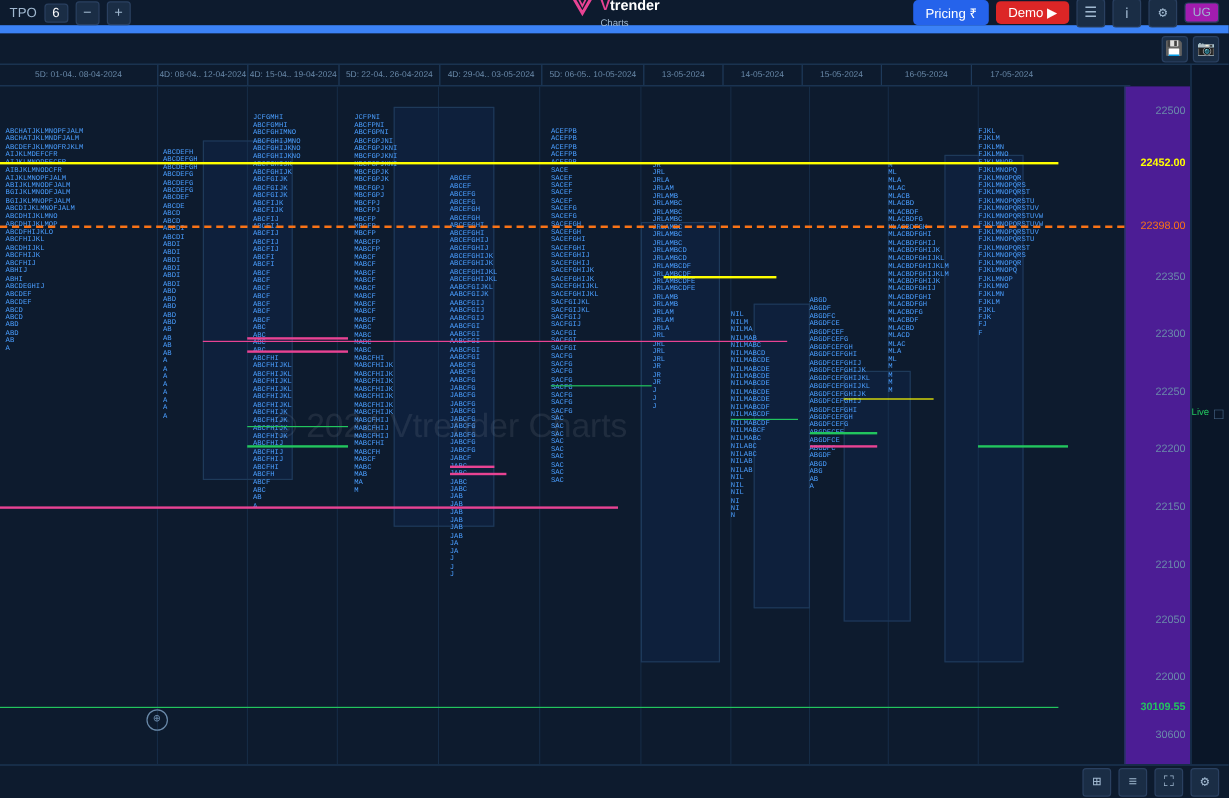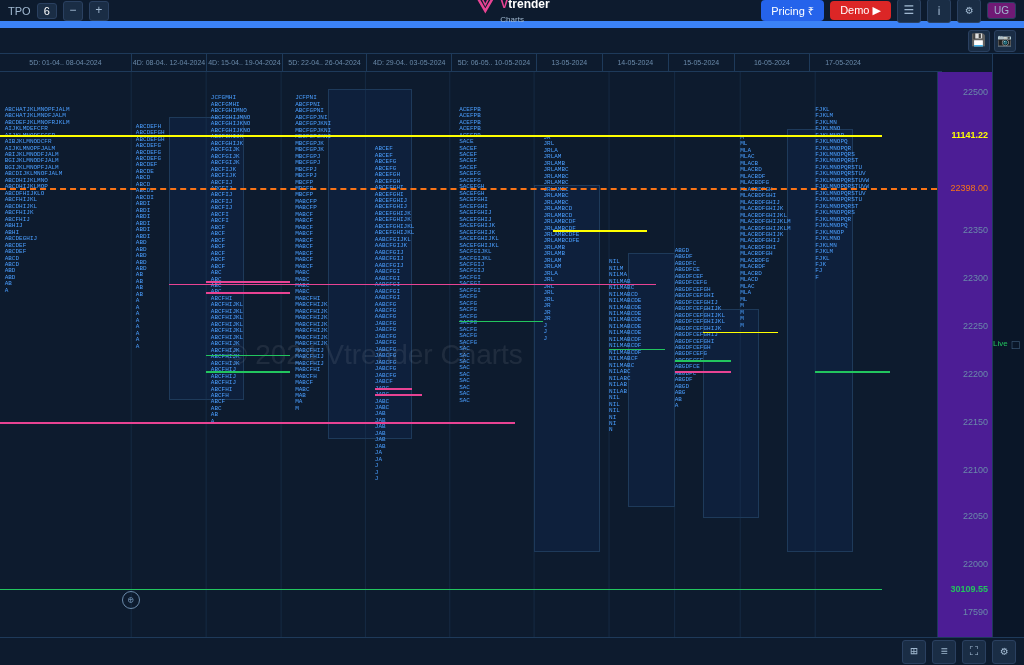--- a/index.html
+++ b/index.html
@@ -107,21 +107,21 @@
       border: 1px solid #2a4060;
       border-radius: 3px;
       color: #a0b8d0;
       font-size: 12px;
       display: flex;
       align-items: center;
       justify-content: center;
       cursor: pointer;
     }
     .user-badge {
-      background: #701a75;
+      background: #a21caf;
       border: 1px solid #2a4060;
       border-radius: 3px;
       color: #a0b8d0;
       font-size: 10px;
       padding: 2px 6px;
       cursor: pointer;
       font-family: Arial, sans-serif;
     }
 
     
@@ -371,32 +371,32 @@
     <div class="date-cell" style="width:9%;font-size:7px;">5D: 06-05.. 10-05-2024</div>
     <div class="date-cell" style="width:7%;font-size:7px;">13-05-2024</div>
     <div class="date-cell" style="width:7%;font-size:7px;">14-05-2024</div>
     <div class="date-cell" style="width:7%;font-size:7px;">15-05-2024</div>
     <div class="date-cell" style="width:8%;font-size:7px;">16-05-2024</div>
     <div class="date-cell" style="width:7%;font-size:7px;border-right:none;">17-05-2024</div>
   </div>
 
   <div id="price-scale">
     <div class="price-label" style="top:3.5%;">22500</div>
-    <div class="price-label" style="top:11.2%;color:#ffff00;font-weight:bold;">11141.22</div>
+    <div class="price-label" style="top:11.2%;color:#ffff00;font-weight:bold;">22452.00</div>
     <div class="price-label" style="top:20.5%;color:#f97316;">22398.00</div>
     <div class="price-label" style="top:28%;">22350</div>
     <div class="price-label" style="top:36.5%;">22300</div>
     <div class="price-label" style="top:45%;">22250</div>
     <div class="price-label" style="top:53.5%;">22200</div>
     <div class="price-label" style="top:62%;">22150</div>
     <div class="price-label" style="top:70.5%;">22100</div>
     <div class="price-label" style="top:78.5%;">22050</div>
     <div class="price-label" style="top:87%;">22000</div>
     <div class="price-label" style="top:91.5%;color:#22c55e;font-weight:bold;">30109.55</div>
-    <div class="price-label" style="top:95.5%;">17590</div>
+    <div class="price-label" style="top:95.5%;">30600</div>
 
   </div>
 
   <div id="chart-canvas">
 
     <div id="watermark">© 2024 Vtrender Charts</div>
 
     <div class="h-line" style="top:11.2%;background:#ffff00;height:1.5px;"></div>
 
     <div style="position:absolute;top:20.5%;left:0;right:0;height:0;border-top:2px dashed #f97316;z-index:20;"></div>

